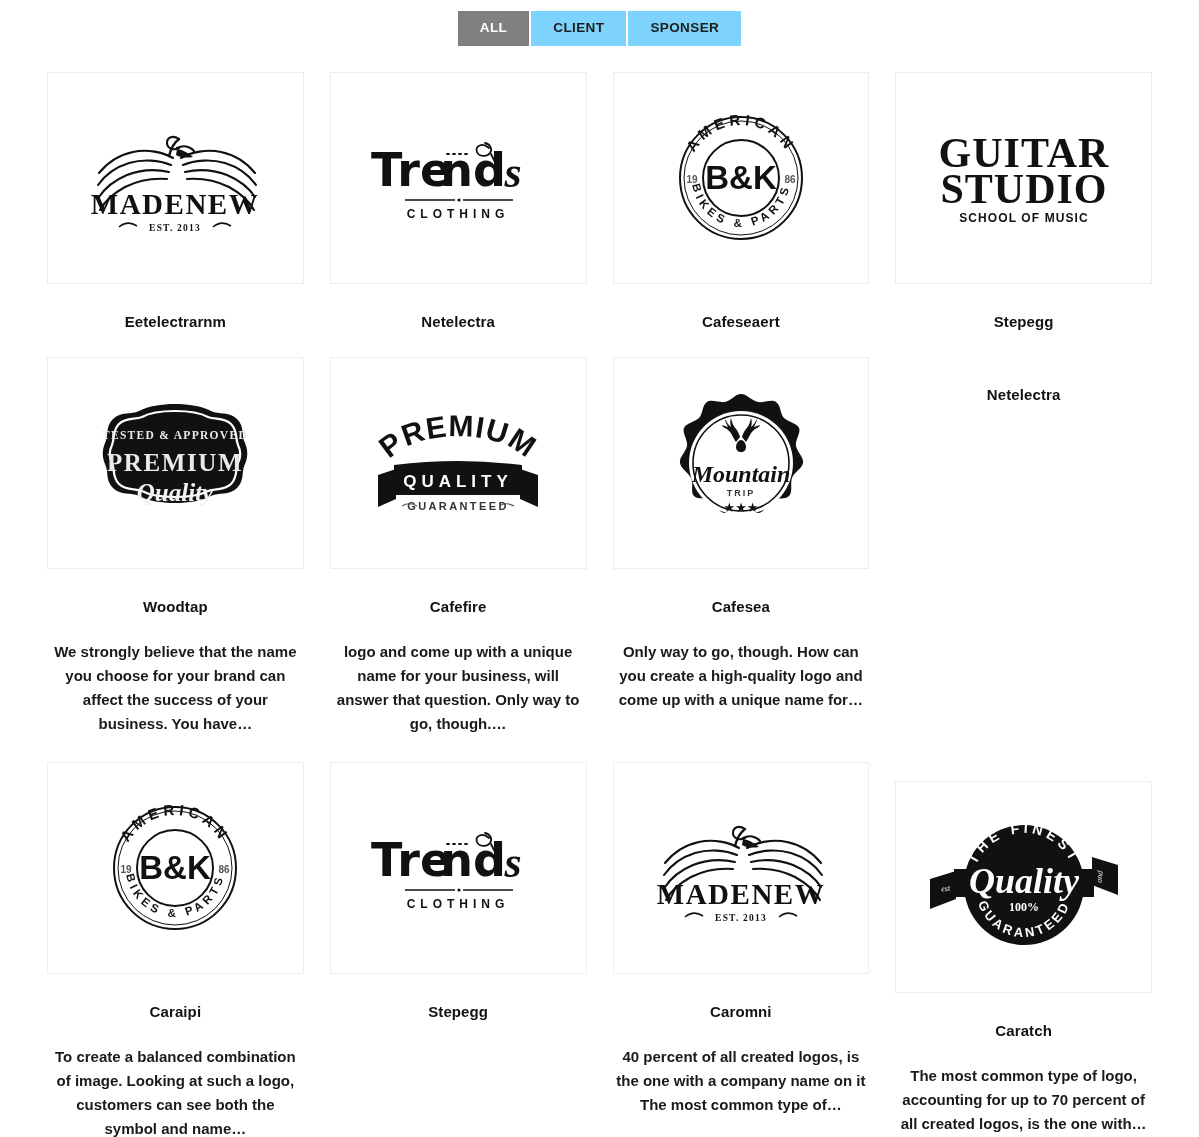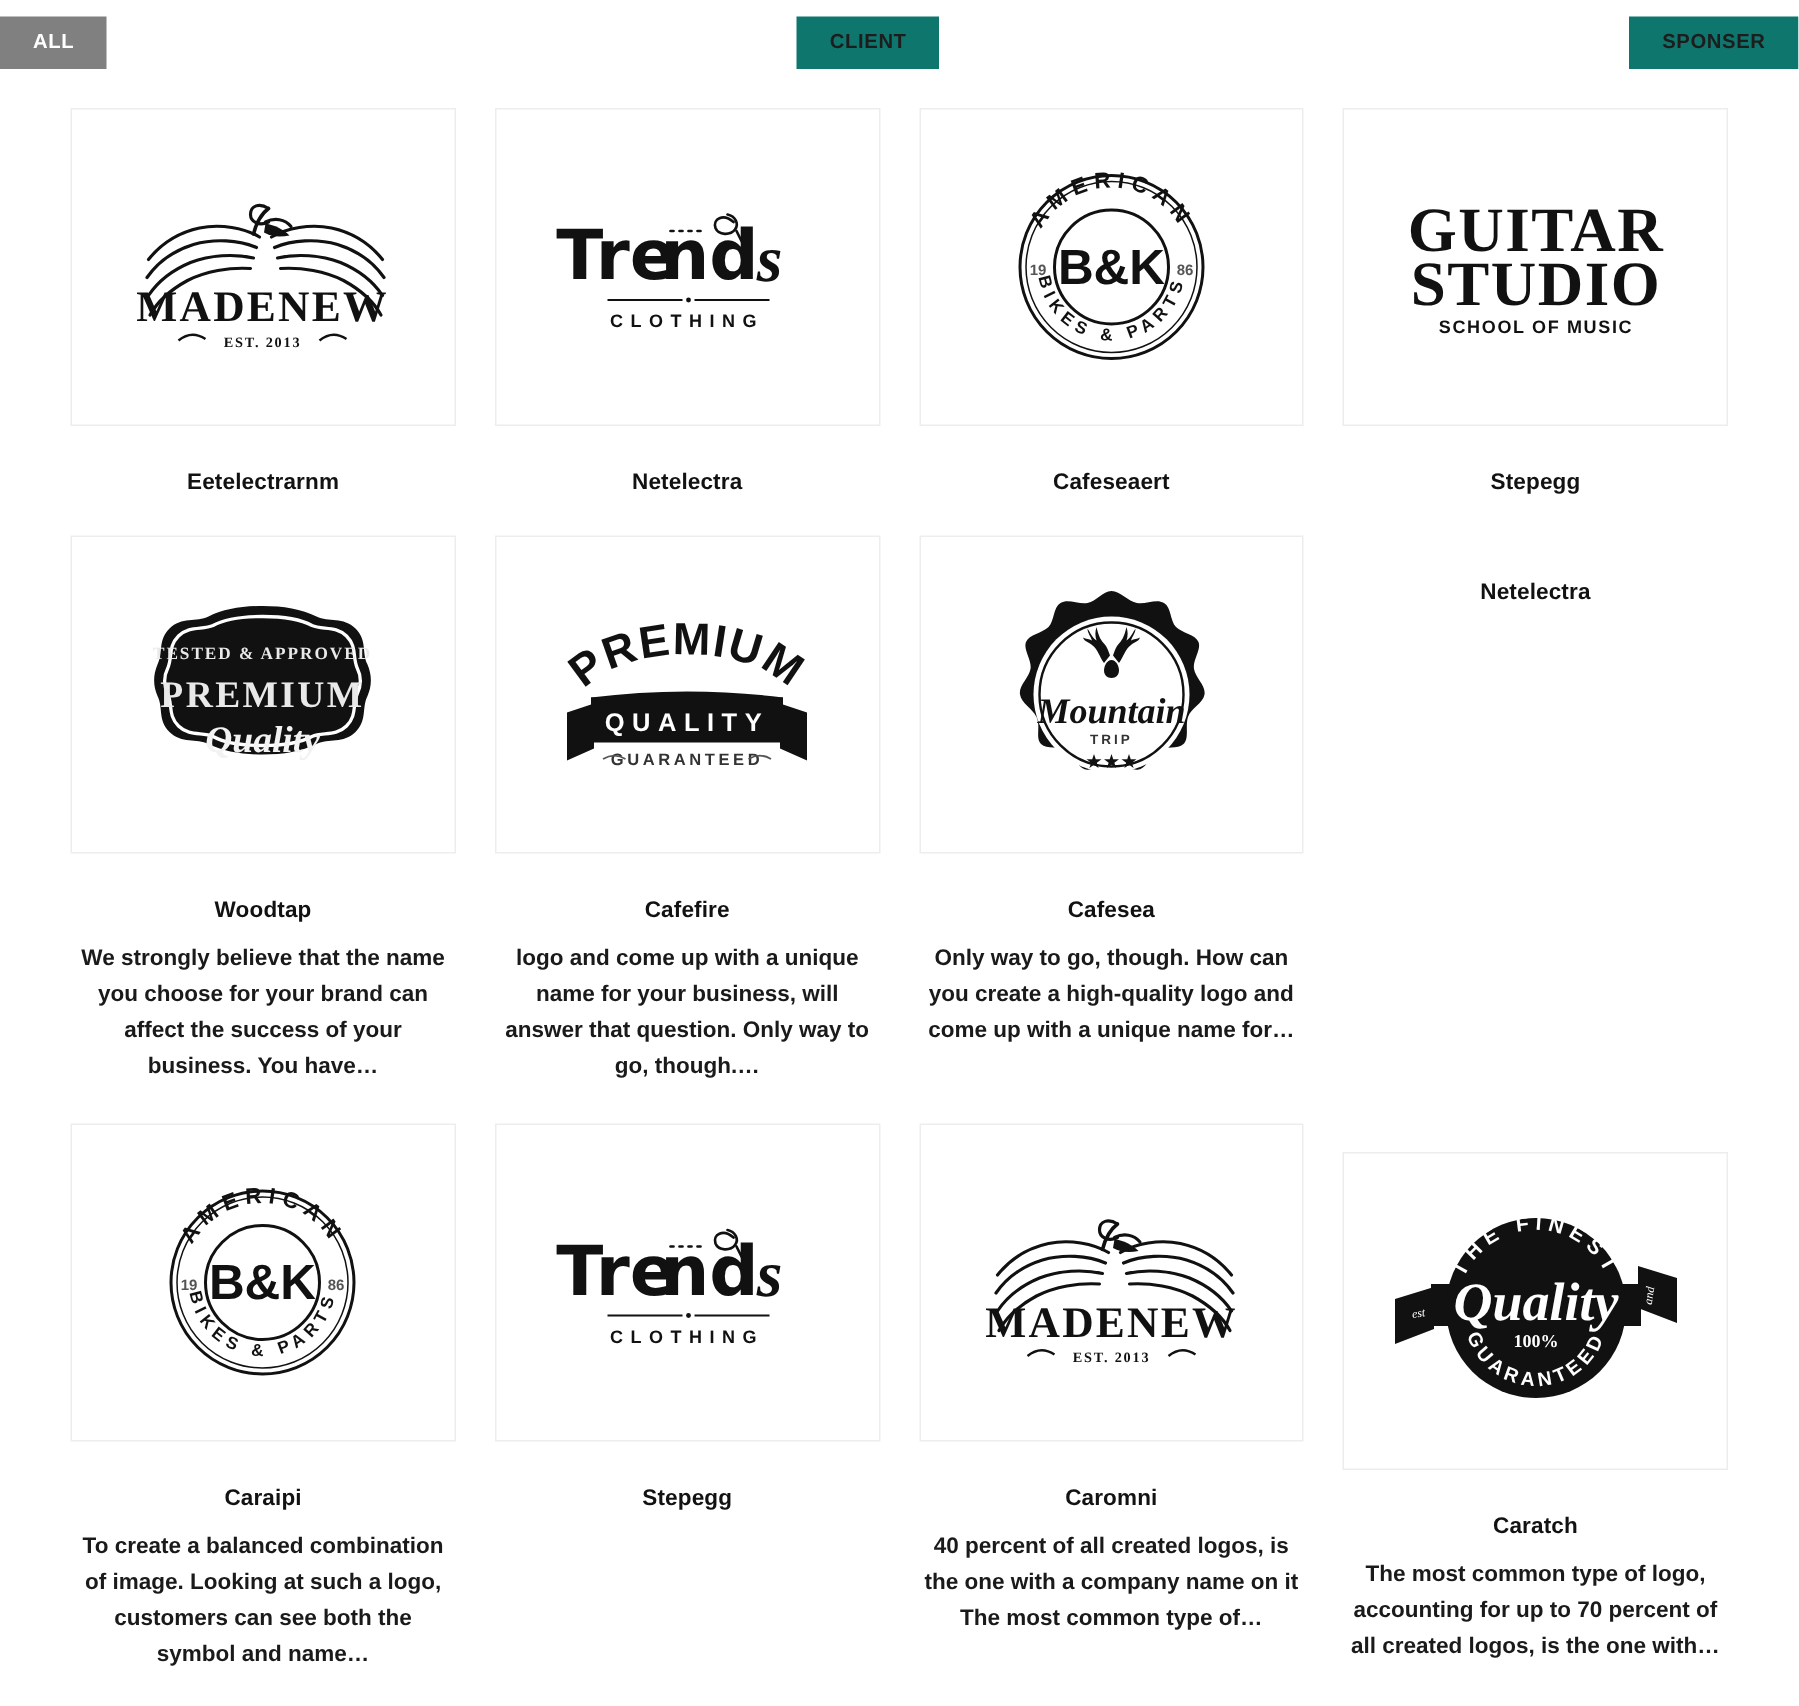--- a/index.html
+++ b/index.html
@@ -9,29 +9,29 @@
     background: #ffffff;
     width: 1199px; height: 1137px;
     font-family: "Liberation Sans", sans-serif;
     overflow: hidden;
   }
   #root { width: 1199px; height: 1137px; position: relative; }
 
   
   .filter-bar {
     display: flex;
-    justify-content: space-between;
+    justify-content: center;
     align-items: center;
     padding-top: 11px;
     gap: 2px;
   }
   .filter-btn {
     border: none;
     outline: none;
-    background: #0f766e;
+    background: #7dd3fc;
     color: #1d1d1d;
     font-family: "Liberation Sans", sans-serif;
     font-weight: 700;
     font-size: 13.5px;
     letter-spacing: 0.4px;
     padding: 10px 22px 11px 22px;
     line-height: 1;
     cursor: pointer;
     border-radius: 0;
   }
@@ -73,21 +73,21 @@
     margin-top: 29px;
     line-height: 1.2;
     letter-spacing: 0.1px;
   }
   .card-desc {
     text-align: center;
     font-size: 15px;
     font-weight: 700;
     color: #1a1a1a;
     line-height: 1.6;
-    margin-top: 11px;
+    margin-top: 24px;
     padding: 0 2px;
     hyphens: auto;
     -webkit-hyphens: auto;
   }
   .card.has-desc .card-desc { display: block; }
   .card .card-desc:empty { display: none; }
 
   
   .card.offset-down { margin-top: 19px; }
 </style>

